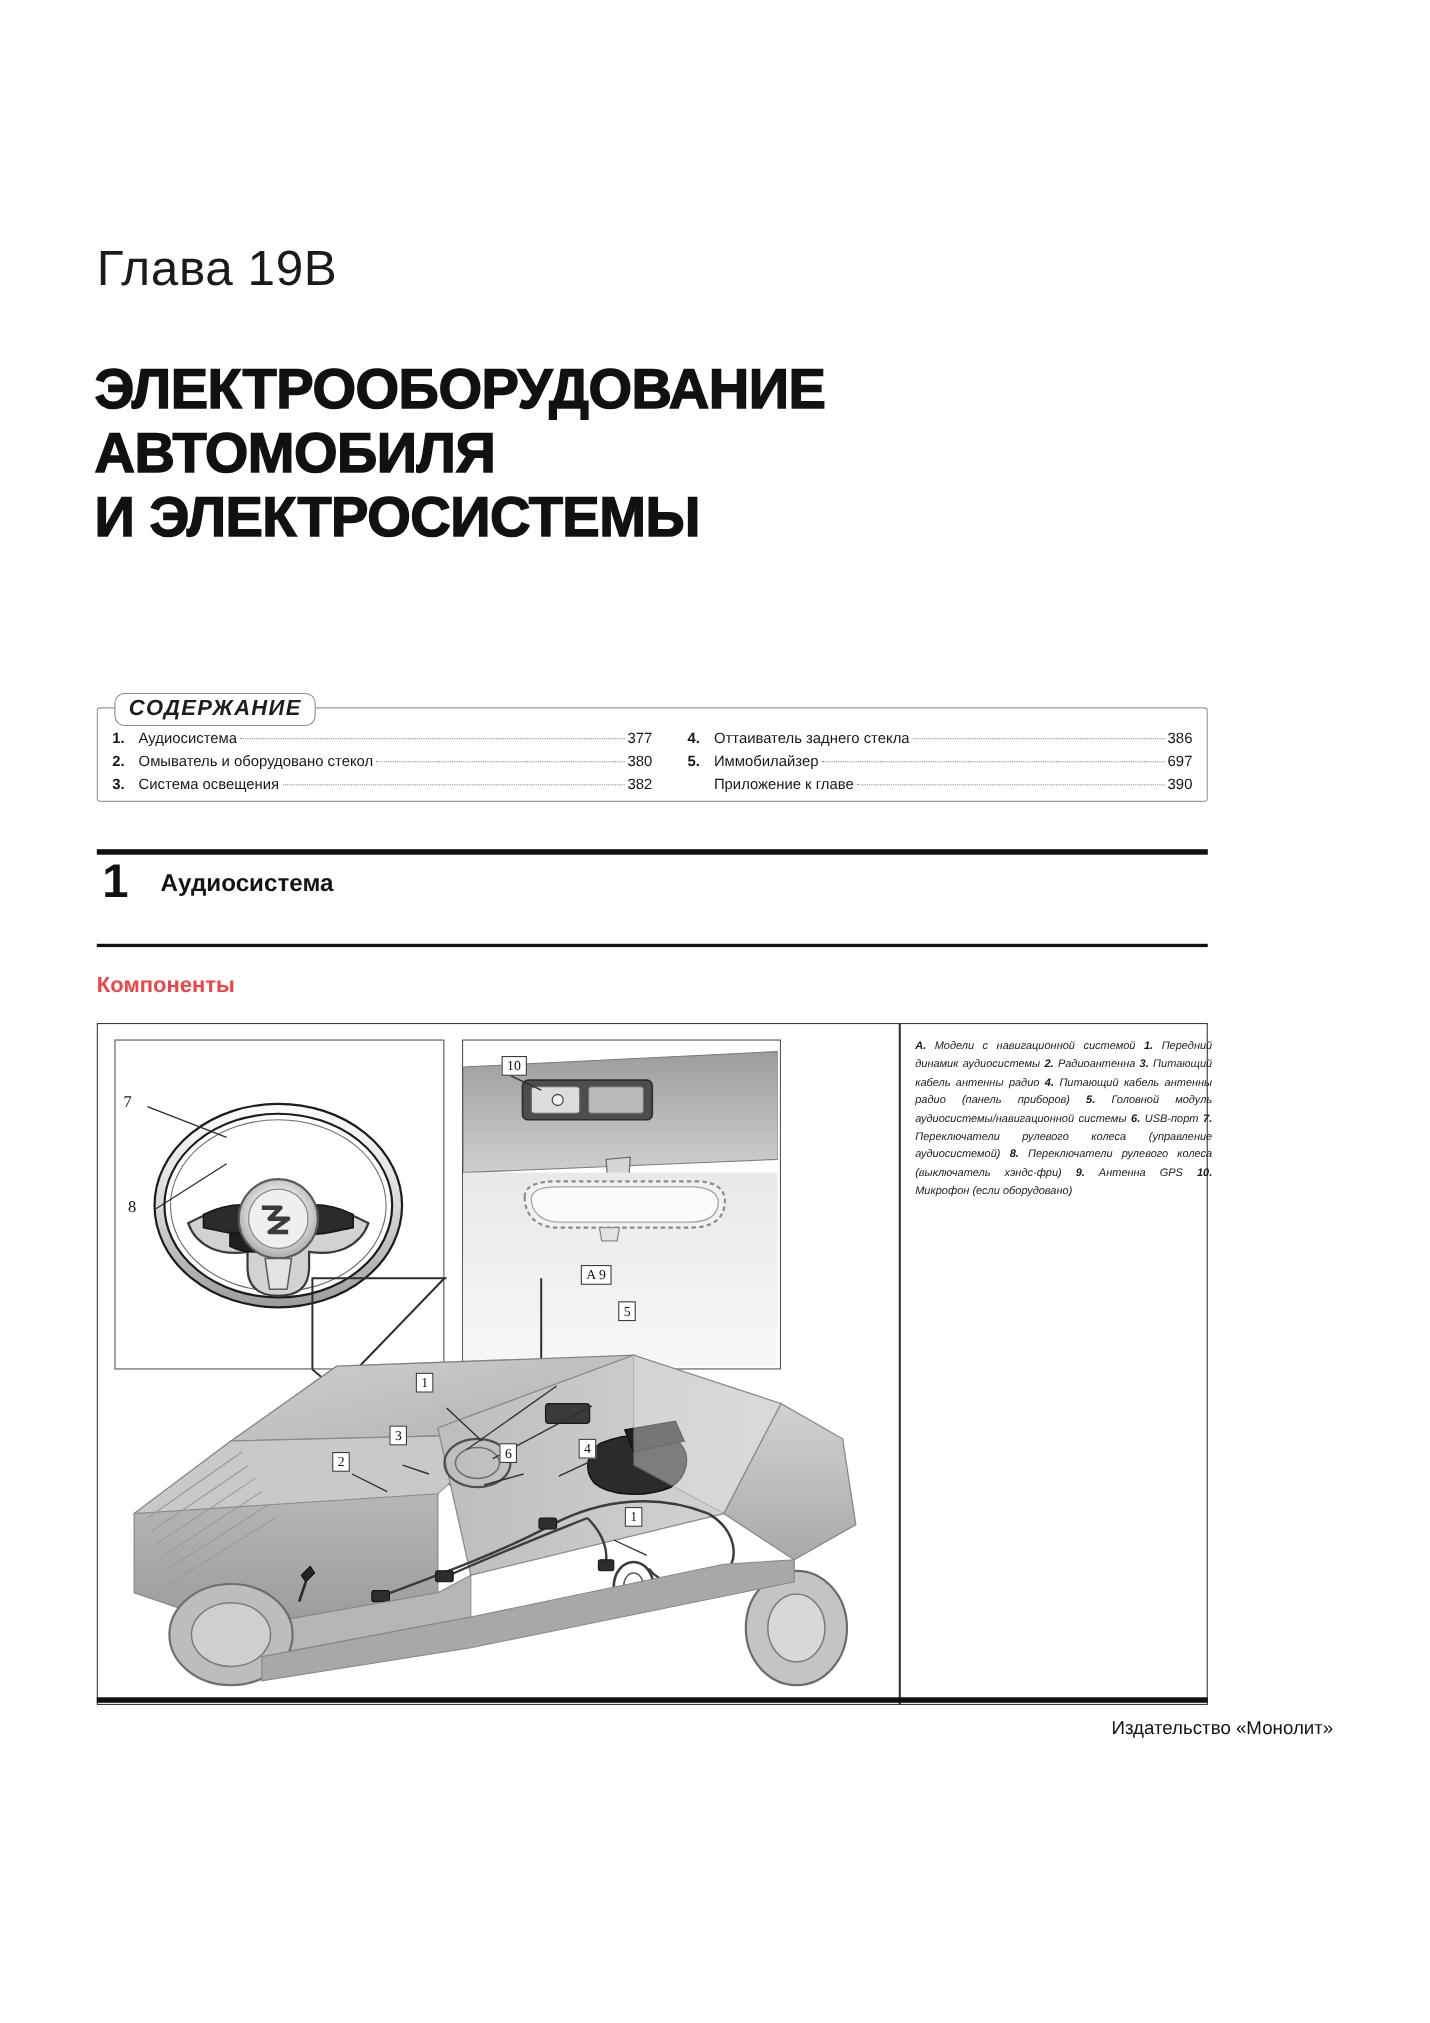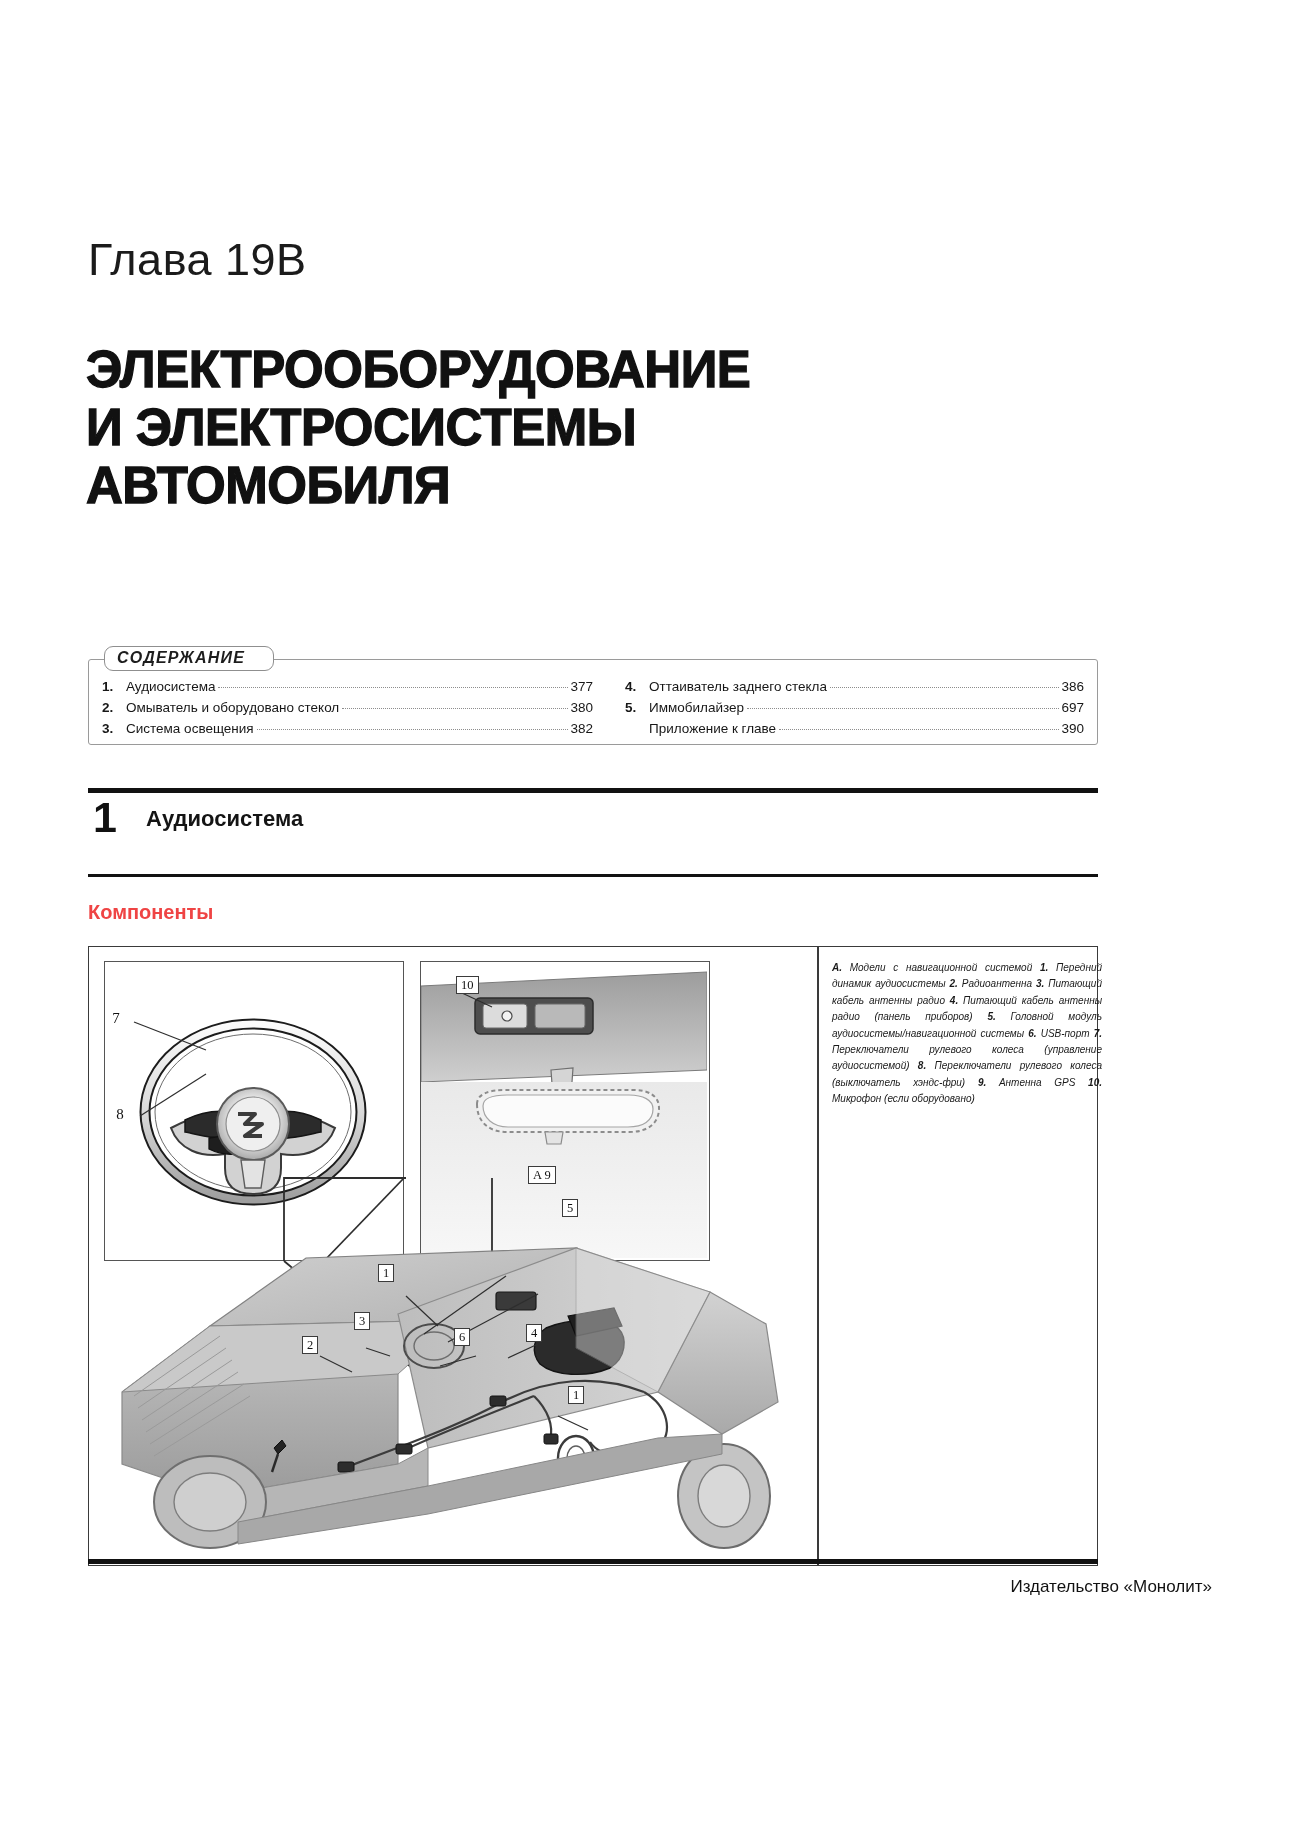--- a/index.html
+++ b/index.html
@@ -5,21 +5,21 @@
   html,body{margin:0;padding:0;background:#ffffff;}
   body{
     width:1300px;height:1839px;
     font-family:"Liberation Sans", sans-serif;
     color:#1a1a1a;
     position:relative;
     overflow:hidden;
   }
   .page{
     position:absolute;
-    left:0;top:16px;
+    left:0;top:0;
     width:1300px;height:1450px;
     background:#fff;
   }
 
   
   .chapter-label{
     position:absolute;left:88px;top:218px;
     font-size:45px;font-weight:400;letter-spacing:.5px;
     color:#1b1b1b;
   }
@@ -37,25 +37,25 @@
   
   .toc{
     position:absolute;left:88px;top:643px;
     width:1010px;height:86px;
     border:1.5px solid #9a9a9a;
     border-radius:3px;
     box-sizing:border-box;
   }
   .toc-tag{
     position:absolute;left:104px;top:630px;
-    padding:2px 28px 3px 12px;
+    padding:2px 12px 3px 12px;
     background:#fff;
     border:1.5px solid #8f8f8f;
     border-radius:9px;
-    font-size:16px;font-weight:bold;font-style:italic;
+    font-size:20px;font-weight:bold;font-style:italic;
     letter-spacing:1.2px;
     color:#1d1d1d;
   }
   .toc-cols{
     position:absolute;left:88px;top:660px;
     width:1010px;
     display:flex;
     box-sizing:border-box;
     padding:0 14px;
   }
@@ -169,22 +169,22 @@
 </style>
 </head>
 <body>
 
 <div class="page">
 
   <div class="chapter-label">Глава 19B</div>
 
   <div class="chapter-title">
     <span>ЭЛЕКТРООБОРУДОВАНИЕ</span>
+    <span>АВТОМОБИЛЯ</span>
     <span>И ЭЛЕКТРОСИСТЕМЫ</span>
-    <span>АВТОМОБИЛЯ</span>
   </div>
 
   <div class="toc"></div>
   <div class="toc-tag">СОДЕРЖАНИЕ</div>
 
   <div class="toc-cols">
     <div class="toc-col left">
       <div class="toc-row">
         <span class="toc-num">1.</span>
         <span class="toc-text">Аудиосистема</span>

